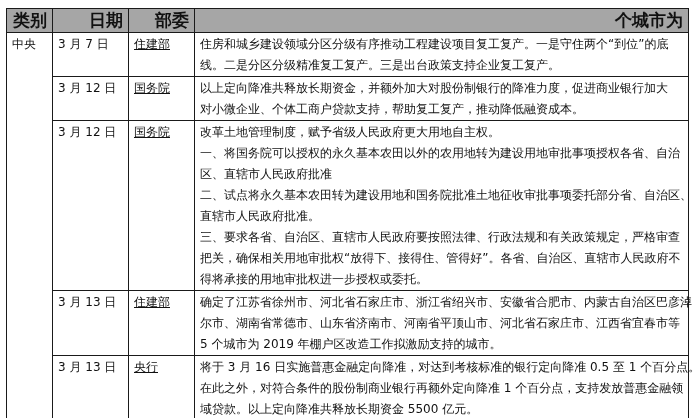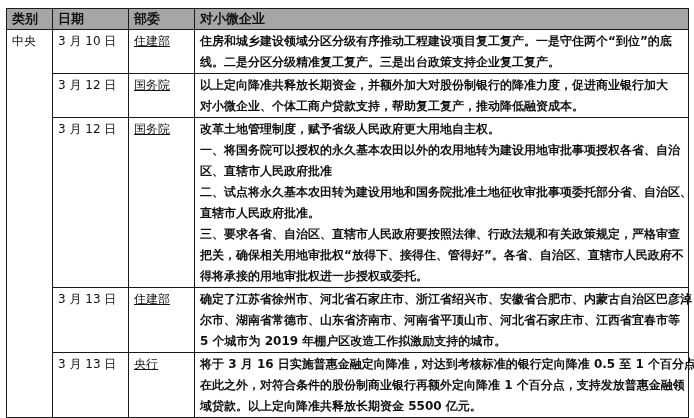--- a/index.html
+++ b/index.html
@@ -7,56 +7,56 @@
          font-family: "DejaVu Sans", "Liberation Sans", sans-serif; color: #111; }
   table.policy {
     position: absolute; left: 6px; top: 8px;
     width: 682px; border-collapse: collapse; table-layout: fixed;
     font-size: 12px;
   }
   table.policy th, table.policy td {
     border: 1px solid #1a1a1a; padding: 0 5px; vertical-align: top;
   }
   table.policy th {
-    background: #a6a6a6; height: 20px; font-weight: bold; font-size: 13px;
-    text-align: left; vertical-align: middle;
+    background: #a6a6a6; height: 20px; font-weight: bold; font-size: 17px;
+    text-align: right; vertical-align: middle;
   }
   table.policy td { line-height: 21px; padding-top: 1px; padding-bottom: 0; }
   td.cat { vertical-align: middle; text-align: left; padding-left: 7px; }
   td.date { padding-left: 9px; }
   td.dept { padding-left: 8px; text-decoration: underline; }
   td.content { padding-left: 6px; padding-right: 4px; }
   col.c1 { width: 46px; }
   col.c2 { width: 76px; }
   col.c3 { width: 66px; }
   col.c4 { width: 494px; }
-  .line { display: block; white-space: nowrap; font-weight: bold; }
+  .line { display: block; white-space: nowrap; }
 </style>
 </head>
 <body>
 
 <table class="policy">
   <colgroup>
       <col class="c1">
       <col class="c2">
       <col class="c3">
       <col class="c4">
     </colgroup>
   <thead>
     <tr>
       <th>类别</th>
       <th>日期</th>
       <th>部委</th>
-      <th>对小微企业</th>
+      <th>个城市为</th>
     </tr>
   </thead>
   <tbody>
     <tr style="height:43px">
       <td class="cat" rowspan="5">中央</td>
-      <td class="date">3 月 10 日</td>
+      <td class="date">3 月 7 日</td>
       <td class="dept">住建部</td>
       <td class="content">
         <span class="line">住房和城乡建设领域分区分级有序推动工程建设项目复工复产。一是守住两个“到位”的底</span>
         <span class="line">线。二是分区分级精准复工复产。三是出台政策支持企业复工复产。</span>
       </td>
     </tr>
     <tr style="height:43px">
       <td class="date">3 月 12 日</td>
       <td class="dept">国务院</td>
       <td class="content">

